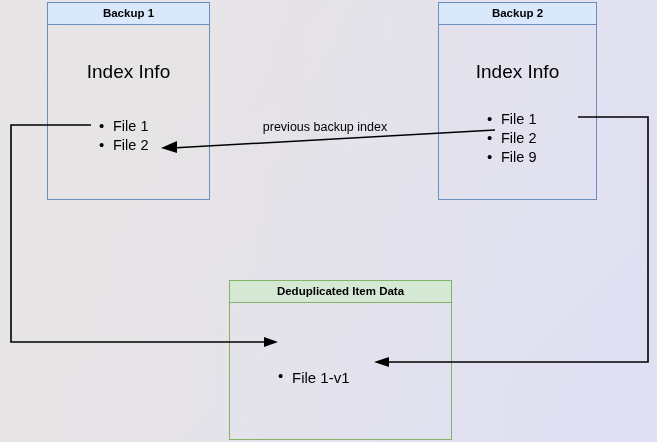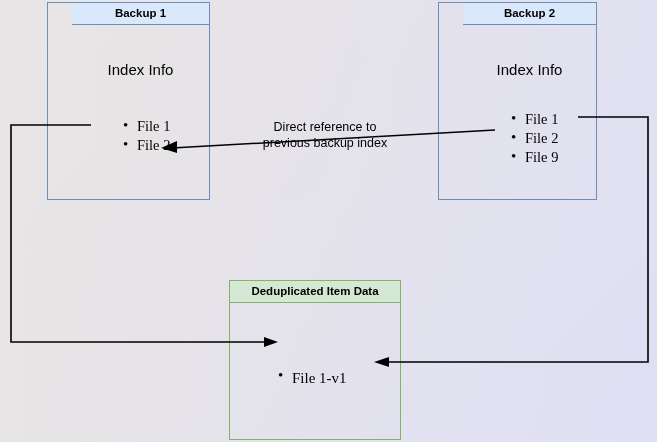--- a/index.html
+++ b/index.html
@@ -40,21 +40,20 @@
     font-weight: bold;
     color: #000;
   }
   .box-body {
     position: relative;
     box-sizing: border-box;
     height: calc(100% - 22px);
   }
   .box-blue {
     border: 1px solid #6c8ebf;
-    padding-left: 24px;
   }
   .box-blue .box-header {
     background: #dae8fc;
     border-bottom: 1px solid #6c8ebf;
   }
   .box-blue .box-body {
     background: transparent;
   }
   .box-green {
     border: 1px solid #82b366;
@@ -66,29 +65,28 @@
   .box-green .box-body {
     background: transparent;
     margin-top: 12px;
   }
   .index-title {
     position: absolute;
     left: 0;
     right: 0;
     top: 36px;
     text-align: center;
-    font-size: 15px;
+    font-size: 19px;
     color: #000;
   }
   .file-list {
     position: absolute;
     margin: 0;
     padding: 0;
     list-style: none;
-    font-family: Liberation Serif, serif;
   }
   .file-list li {
     position: relative;
     font-size: 14.5px;
     line-height: 19px;
     color: #000;
     padding-left: 14px;
     white-space: nowrap;
   }
   .file-list li::before {
@@ -158,31 +156,30 @@
     <div class="box-body">
       <div class="index-title">Index Info</div>
       <ul class="file-list" style="left:48px; top:85px;">
         <li>File 1</li>
         <li>File 2</li>
         <li>File 9</li>
       </ul>
     </div>
   </div>
 
-  <div class="box box-green" style="left:229px; top:280px; width:172px; height:160px;">
+  <div class="box box-green" style="left:229px; top:280px; width:223px; height:160px;">
     <div class="box-header">Deduplicated Item Data</div>
     <div class="box-body">
       <ul class="file-list dedup-list">
         <li>File 1-v1</li>
       </ul>
     </div>
   </div>
 
   <div class="center-label">
-    <div>Direct reference to</div>
     <div>previous backup index</div>
   </div>
 
   <svg id="wires" viewBox="0 0 657 442">
 
     <g>
       <path d="M 91 125 L 11 125 L 11 342 L 268 342"></path>
       <polygon points="278,342 264,337 264,347"></polygon>
     </g>
 

